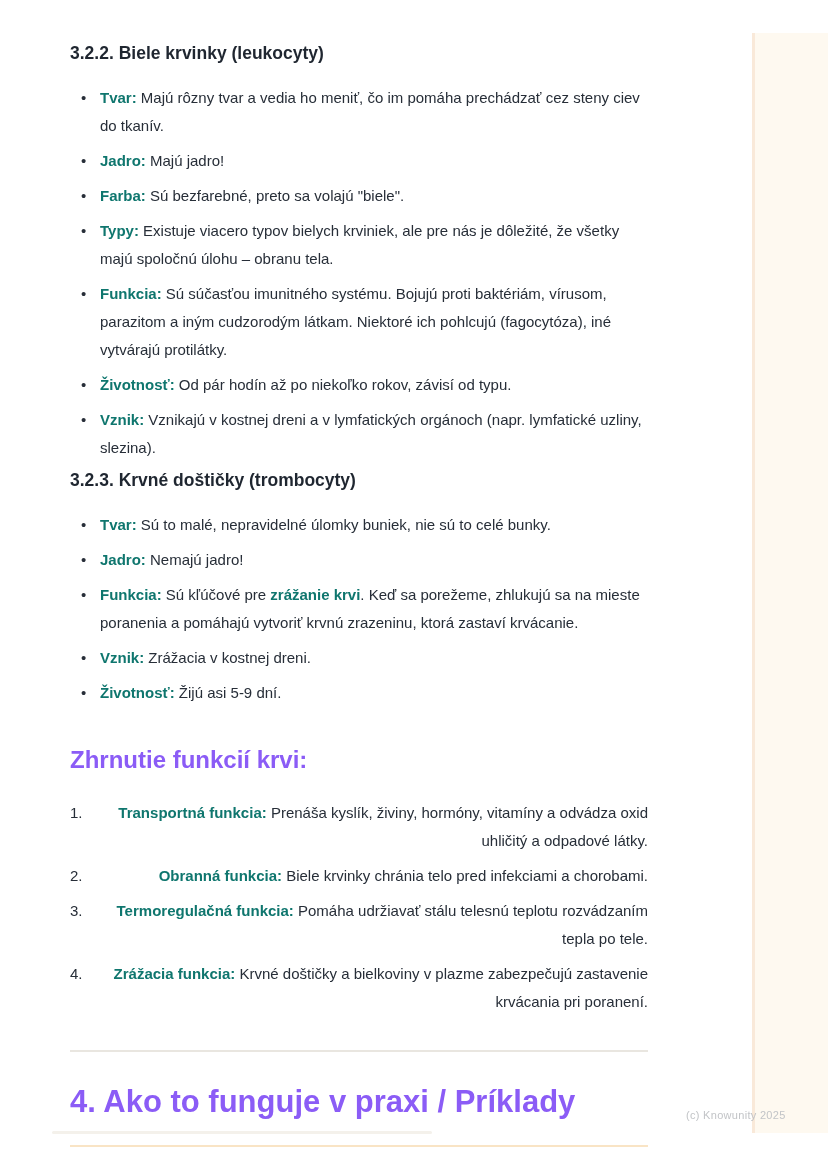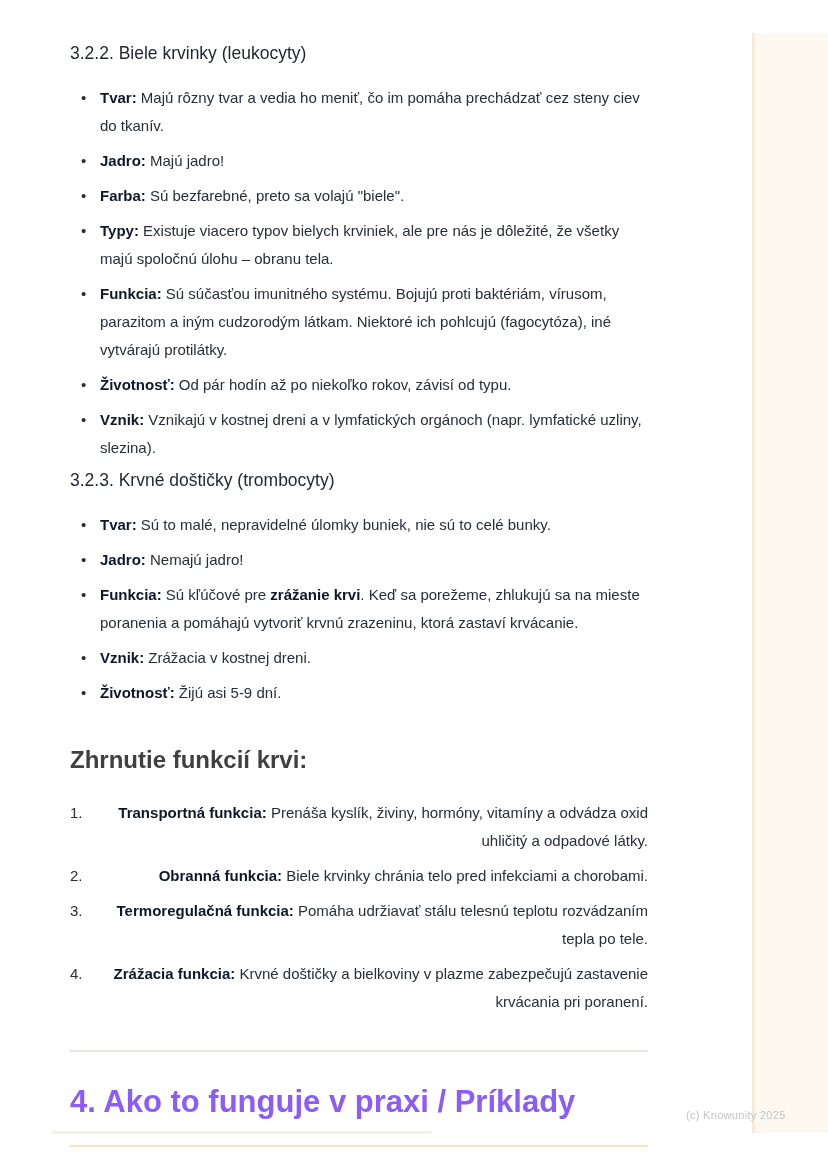--- a/index.html
+++ b/index.html
@@ -33,21 +33,21 @@
 
   .content {
     position: absolute;
     left: 70px; top: 42px;
     width: 578px;
   }
 
   h3.sec-heading {
     font-size: 17.5px;
     line-height: 22px;
-    font-weight: normal;
+    font-weight: bold;
     color: #1F2630;
     margin: 0;
   }
   .mt-section { margin-top: 30px; }
 
   ul.bullet-list, ol.num-list {
     list-style: none;
     margin: 20px 0 0 0;
     padding: 0 0 0 30px;
   }
@@ -68,28 +68,28 @@
   ol.num-list { counter-reset: fn; padding-left: 22px; }
   ol.num-list li { counter-increment: fn; text-align: right; }
   ol.num-list li::before {
     content: counter(fn) ".";
     position: absolute;
     left: -22px;
     top: 0;
     color: #272E38;
   }
 
-  strong.lbl { font-weight: bold; color: #0f172a; }
+  strong.lbl { font-weight: bold; color: #0f766e; }
   .italic { }
 
   h2.pale-heading {
     font-size: 24px;
     line-height: 30px;
     font-weight: bold;
-    color: #404040;
+    color: #8b5cf6;
     margin: 38px 0 0 0;
   }
   ol.num-list { margin-top: 24px; }
 
   hr.divider {
     border: none;
     border-top: 2px solid #E9E6E0;
     margin: 34px 0 0 0;
   }
 

